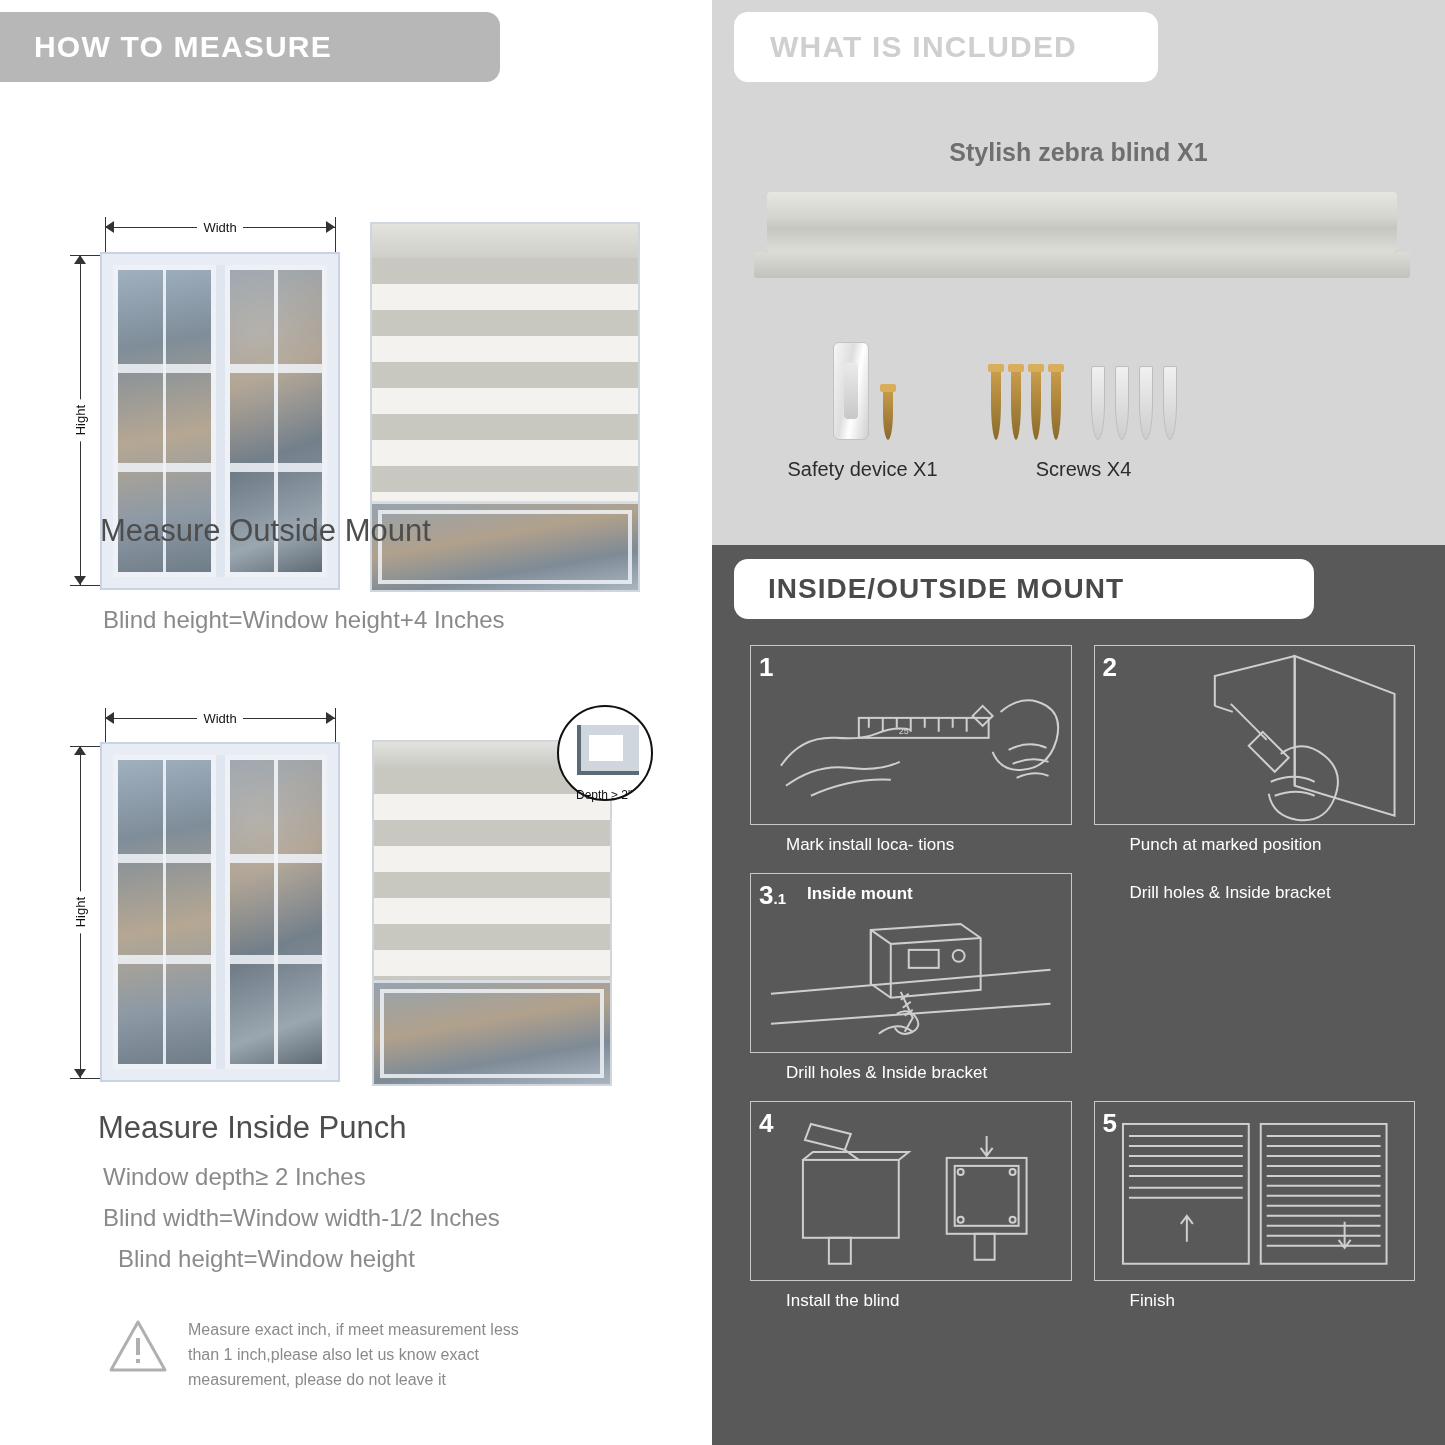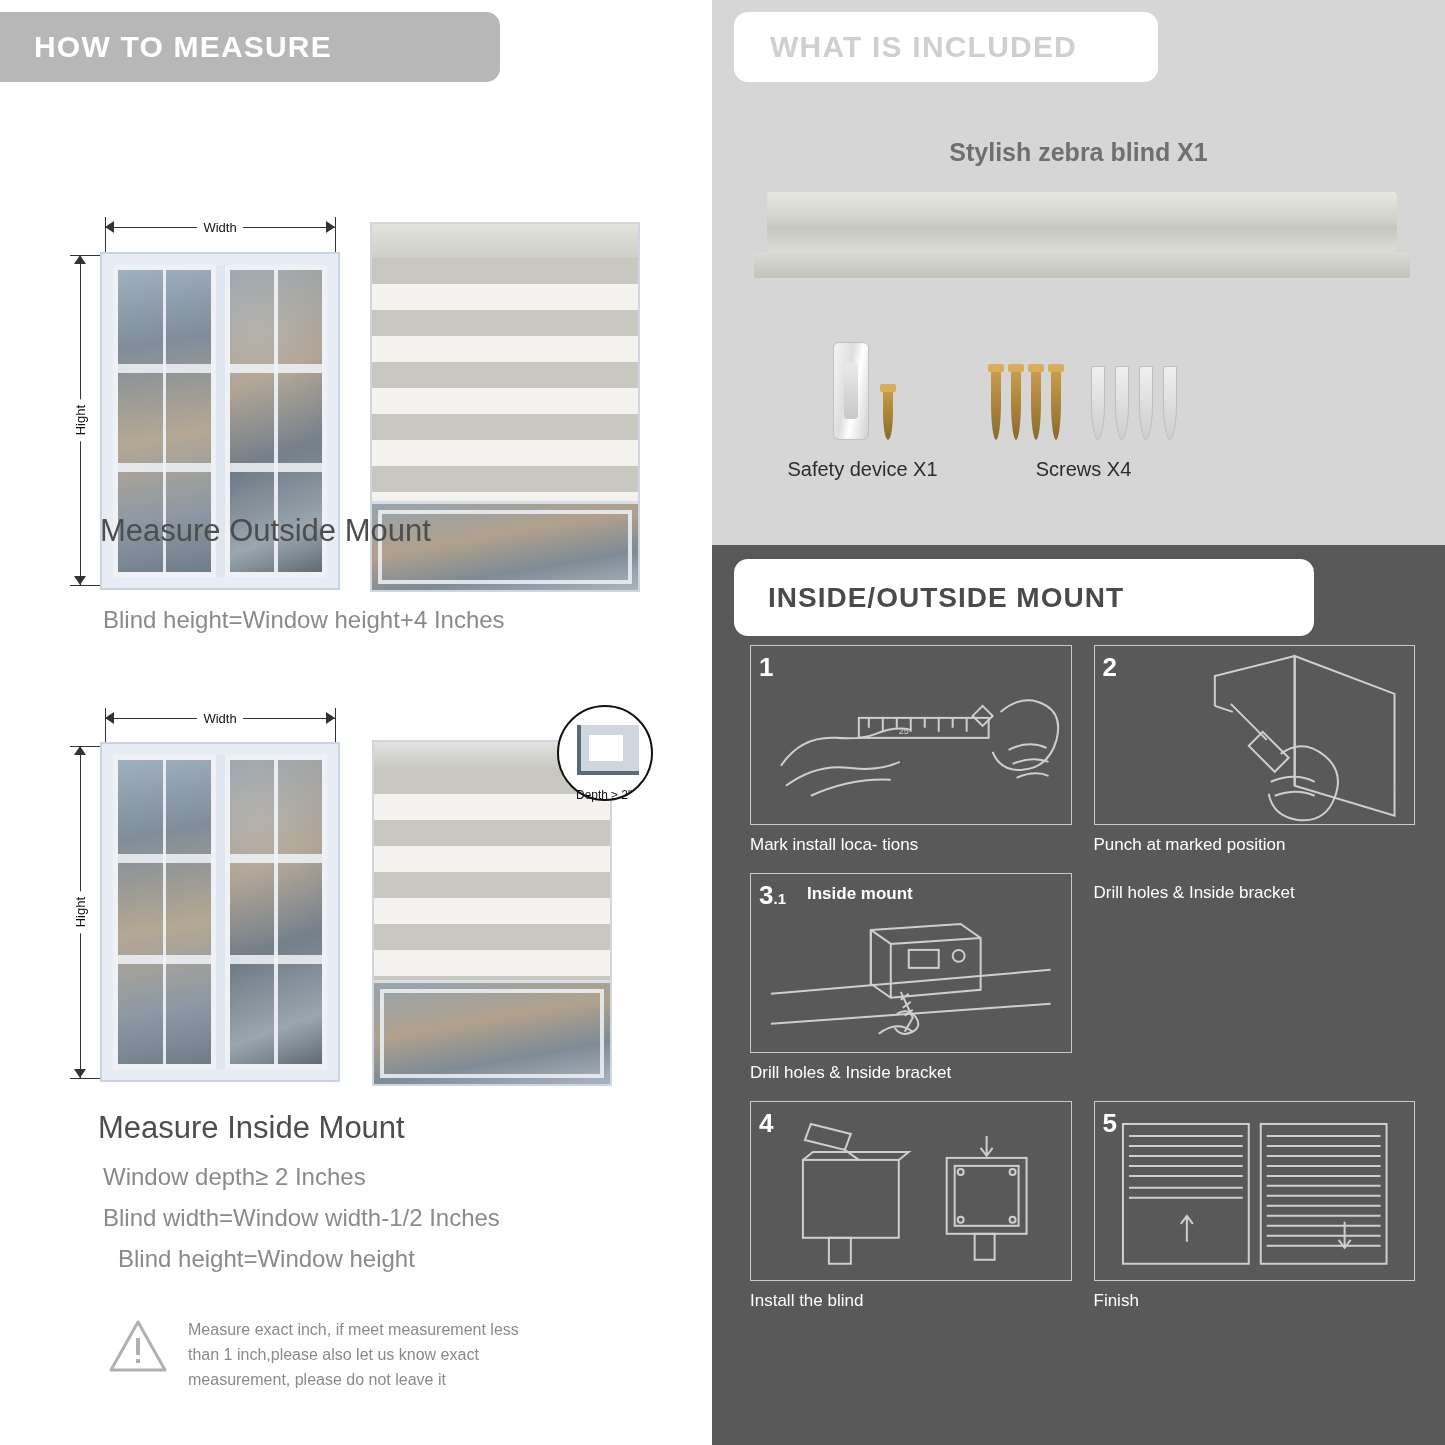--- a/index.html
+++ b/index.html
@@ -350,21 +350,21 @@
   .right-bottom {
     grid-column: 2;
     grid-row: 2;
     background: #595959;
     position: relative;
   }
   .banner-mount {
     position: absolute;
     left: 22px;
     top: 14px;
-    height: 77px;
+    height: 60px;
     background: #ffffff;
     border-radius: 14px;
     display: flex;
     align-items: center;
     padding: 0 34px;
     box-sizing: border-box;
   }
   .banner-mount-text {
     color: #4a4a4a;
     font-size: 28px;
@@ -402,20 +402,21 @@
     left: 56px; top: 10px;
     font-size: 17px;
     color: #ffffff;
     font-weight: bold;
     z-index: 3;
   }
   .step-cap {
     margin-top: 10px;
     font-size: 17px;
     color: #ffffff;
+    margin-left: 36px;
   }
   .sketch { position: absolute; inset: 0; }
 </style>
 </head>
 <body>
 
 <div class="page">
 
   <div class="left">
 
@@ -493,21 +494,21 @@
         <div class="blind-bottom-view" style="height:101px;"></div>
       </div>
 
       <div class="callout-circle" style="left:557px;top:5px;width:92px;height:92px;">
         <div class="callout-shape" style="left:18px;top:18px;width:58px;height:46px;"></div>
         <div style="position:absolute;left:30px;top:28px;width:34px;height:26px;background:#fff;"></div>
       </div>
       <div class="depth-label" style="left:576px;top:88px;">Depth ≥ 2"</div>
     </div>
 
-    <div class="heading" style="left:98px;top:1110px;">Measure Inside Mount</div>
+    <div class="heading" style="left:98px;top:1110px;">Measure Inside Punch</div>
     <div class="subline" style="left:103px;top:1163px;">Window depth≥ 2 Inches</div>
     <div class="subline" style="left:103px;top:1204px;">Blind width=Window width-1/2 Inches</div>
     <div class="subline" style="left:118px;top:1245px;">Blind height=Window height</div>
 
     <div class="note" style="left:108px;top:1318px;width:540px;">
       <div class="warn-tri">
         <svg width="60" height="56" viewBox="0 0 60 56" aria-hidden="true">
           <path d="M30 4 L57 52 L3 52 Z" fill="none" stroke="#b0b0b0" stroke-width="3" stroke-linejoin="round"></path>
           <rect x="28" y="20" width="4" height="17" fill="#b0b0b0"></rect>
           <rect x="28" y="41" width="4" height="4" fill="#b0b0b0"></rect>

